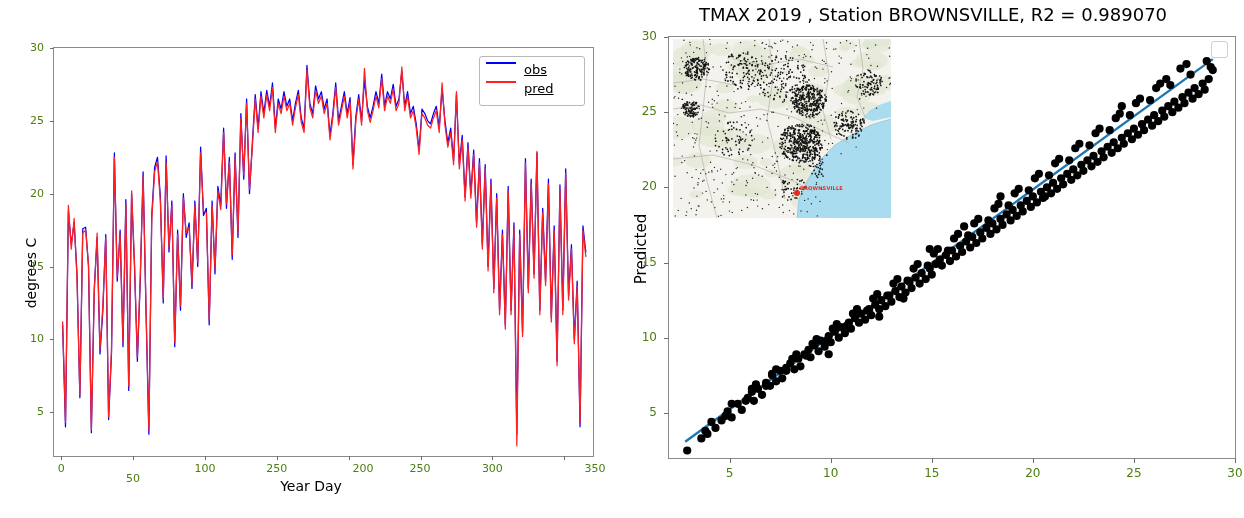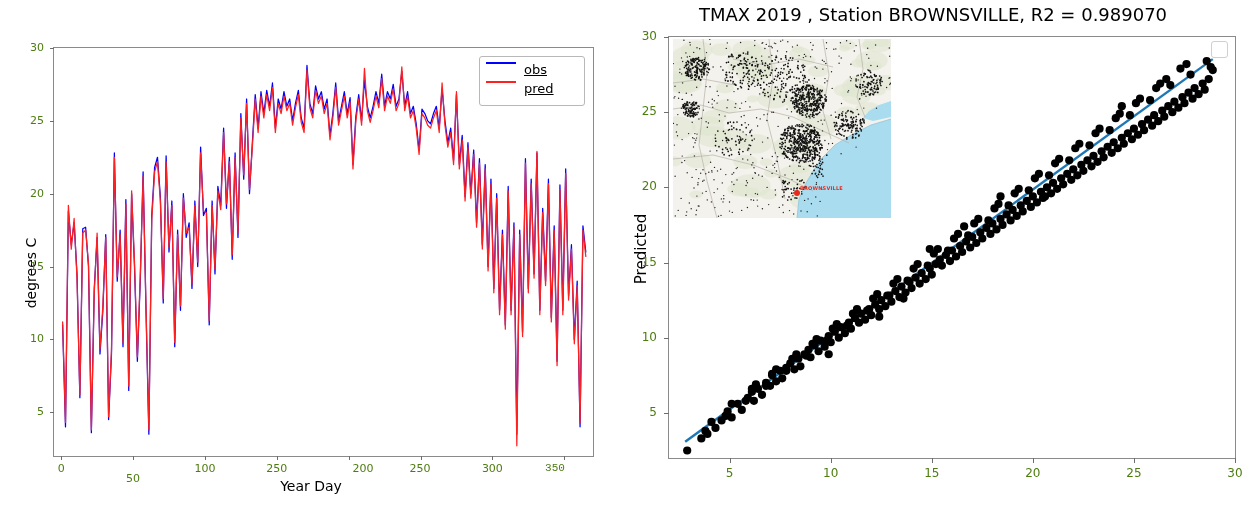--- a/index.html
+++ b/index.html
@@ -80,21 +80,21 @@
       <div class="tick-label xtick" style="left: 184.92px; top: 462px; width: 40px;">100</div>
       <div class="tickmark" style="left: 276.787px; top: 456px; width: 1px; height: 4px;"></div>
       <div class="tick-label xtick" style="left: 256.787px; top: 462px; width: 40px;">250</div>
       <div class="tickmark" style="left: 348.653px; top: 456px; width: 1px; height: 4px;"></div>
       <div class="tick-label xtick" style="left: 343px; top: 462px; width: 40px;">200</div>
       <div class="tickmark" style="left: 420.52px; top: 456px; width: 1px; height: 4px;"></div>
       <div class="tick-label xtick" style="left: 400px; top: 462px; width: 40px;">250</div>
       <div class="tickmark" style="left: 492.387px; top: 456px; width: 1px; height: 4px;"></div>
       <div class="tick-label xtick" style="left: 472.387px; top: 462px; width: 40px;">300</div>
       <div class="tickmark" style="left: 564.253px; top: 456px; width: 1px; height: 4px;"></div>
-      <div class="tick-label xtick" style="left: 535px; top: 462px; width: 40px; font-family: Liberation Mono, monospace;">350</div>
+      <div class="tick-label xtick" style="left: 575px; top: 462px; width: 40px;">350</div>
       <div class="tickmark" style="left: 50px; top: 412.286px; width: 4px; height: 1px;"></div>
       <div class="tick-label ytick" style="left: 14px; top: 405.286px; width: 30px;">5</div>
       <div class="tickmark" style="left: 50px; top: 339.429px; width: 4px; height: 1px;"></div>
       <div class="tick-label ytick" style="left: 14px; top: 332.429px; width: 30px;">10</div>
       <div class="tickmark" style="left: 50px; top: 266.571px; width: 4px; height: 1px;"></div>
       <div class="tick-label ytick" style="left: 14px; top: 259.571px; width: 30px;">15</div>
       <div class="tickmark" style="left: 50px; top: 193.714px; width: 4px; height: 1px;"></div>
       <div class="tick-label ytick" style="left: 14px; top: 186.714px; width: 30px;">20</div>
       <div class="tickmark" style="left: 50px; top: 120.857px; width: 4px; height: 1px;"></div>
       <div class="tick-label ytick" style="left: 14px; top: 113.857px; width: 30px;">25</div>

